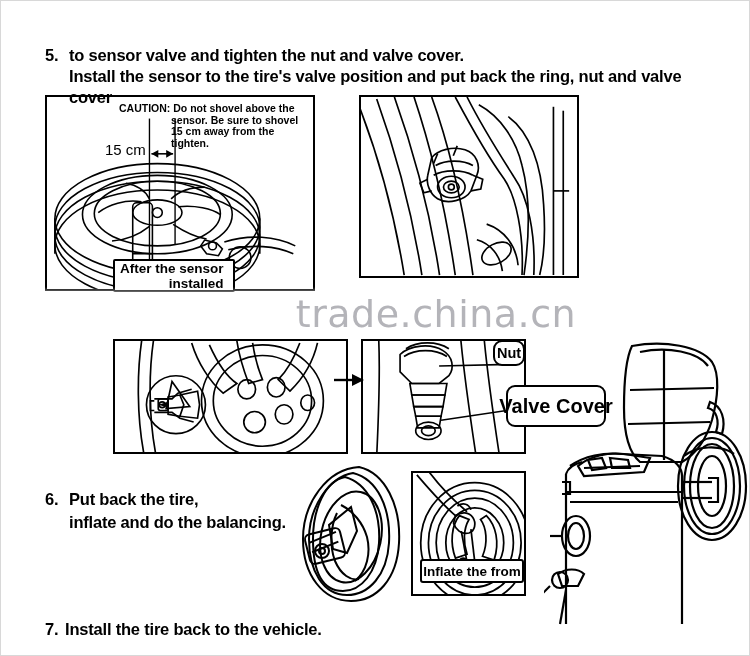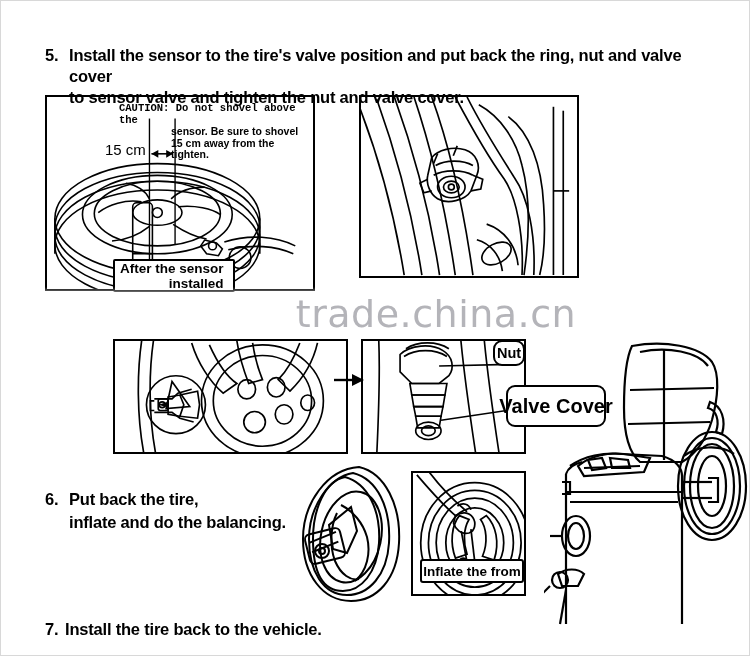--- a/index.html
+++ b/index.html
@@ -139,21 +139,21 @@
   #caution {
     position: absolute;
     left: 118px; top: 102px;
     width: 200px;
     font-size: 10.5px;
     line-height: 11.6px;
     font-weight: bold;
     color: #000;
   }
   #caution .hang { display: block; padding-left: 52px; }
-  #caution .first { display: block; padding-left: 0; text-indent: 0; font-family: Liberation Mono, monospace; }
+  #caution .first { display: block; padding-left: 0; text-indent: 0; }
 
   
   #watermark {
     position: absolute;
     left: 0; top: 286px;
     width: 750px; height: 54px;
     display: flex;
     align-items: center;
     pointer-events: none;
   }
@@ -181,22 +181,22 @@
   }
 </style>
 </head>
 <body>
 
 <div id="page">
 
   <div class="step" id="step5">
     <span class="num">5.</span>
     <span class="body">
+      <span class="line">to sensor valve and tighten the nut and valve cover.</span>
       <span class="line">Install the sensor to the tire's valve position and put back the ring, nut and valve cover</span>
-      <span class="line">to sensor valve and tighten the nut and valve cover.</span>
     </span>
   </div>
 
   <div class="panel" id="panel-tl">
     <div class="art">
       <svg viewBox="0 0 270 196" preserveAspectRatio="none" fill="none" stroke="#000" stroke-width="1.6">
 
         <ellipse cx="112" cy="124" rx="104" ry="56"></ellipse>
         <ellipse cx="112" cy="133" rx="104" ry="56"></ellipse>
         <ellipse cx="112" cy="142" rx="104" ry="56"></ellipse>

